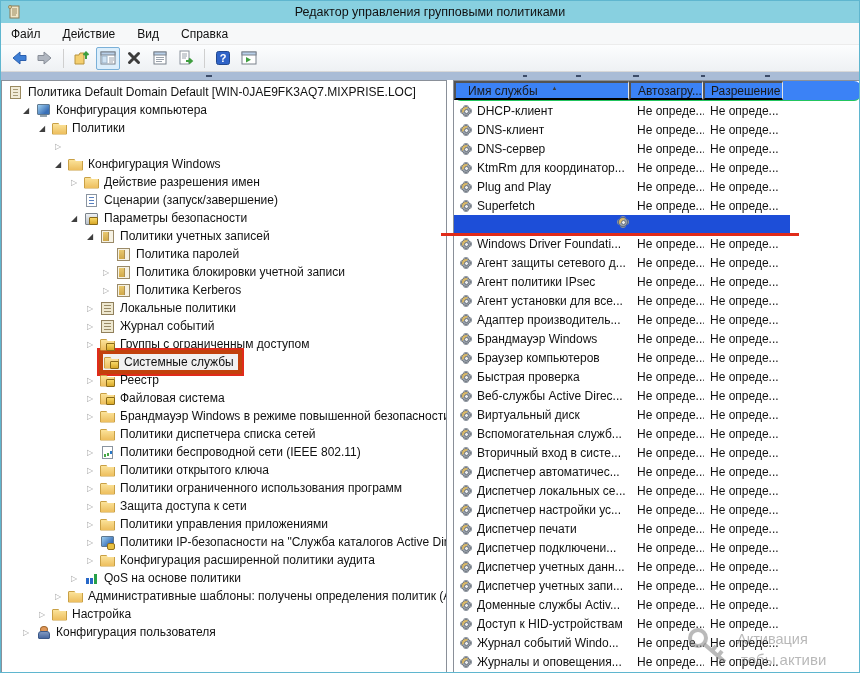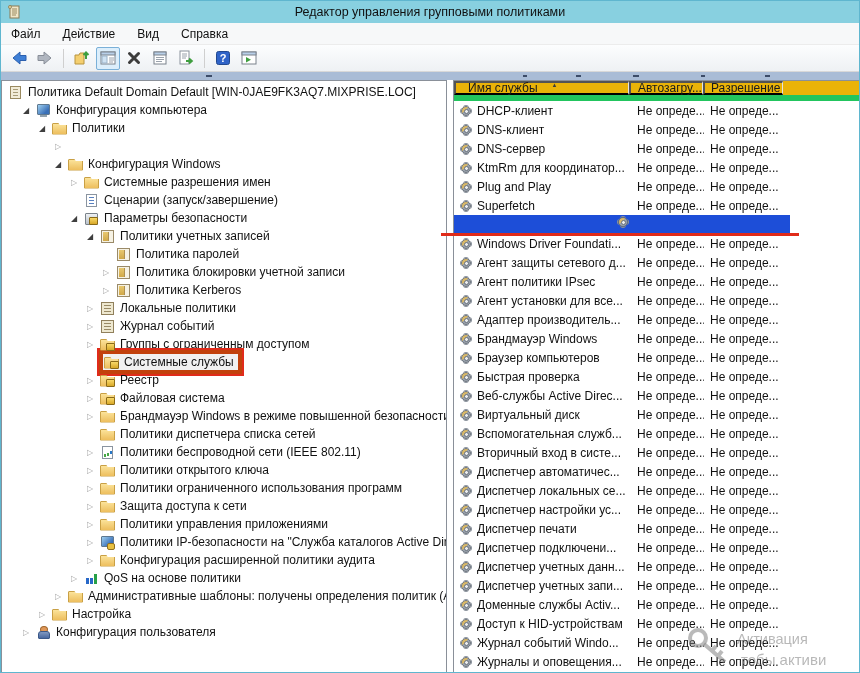--- a/index.html
+++ b/index.html
@@ -94,21 +94,21 @@
       box-shadow:4px 0 0 #2868c8; }
   .ticon[data-icon="qos"]::after { left:10px; bottom:1px; width:3px; height:10px; background:#28a048; }
   .ticon[data-icon="user"]::before { top:0; left:4px; width:6px; height:5px; border-radius:50%;
       background:#e09858; border:1px solid #a06830; }
   .ticon[data-icon="user"]::after { bottom:0; left:2px; width:10px; height:6px;
       border-radius:3px 3px 1px 1px; background:linear-gradient(#8098c0,#4868a0); border:1px solid #3a5888; }
 
   
   .pane-right { position:absolute; left:452px; top:0; width:408px; height:594px;
                 border:1px solid #8a9099; border-right:none; background:#fff; overflow:hidden; }
-  .lheader { display:flex; height:20px; border-bottom:6px solid #22c55e; background:#eab308; }
+  .lheader { display:flex; height:20px; border-bottom:1px solid #22c55e; background:#3b82f6;border-radius:7px; }
   .hcell { font-size:12px; color:#1a1a1a; border-right:1px solid #e3e3e3;
            display:flex; align-items:center; background:none; font-family:inherit; }
   .hcell.c1 { width:175px; padding-left:12px; } .hcell.c2 { width:74px; padding-left:7px; }
   .hcell.c3 { width:80px; padding-left:6px; }
   .sortmark::before { content:"▲"; font-size:6px; color:#3c3c3c; }
   .sortmark { display:inline-block; margin-left:14px; transform:translateY(-5px); }
   .lrows { position:relative; }
   .lrow { display:flex; align-items:center; height:19px; width:336px; }
   .lrow[data-selected="true"] { background:#1d4ed8; color:#fff;flex-direction:column; }
   .lrow[data-selected="true"] .cell { color:#fff; }
@@ -255,21 +255,21 @@
           <span class="tcontent">
             <span class="ticon" data-icon="folder"></span>
             <span class="tlabel">Конфигурация Windows</span>
           </span>
         </div>
 
         <div class="trow" data-level="4" data-exp="closed">
           <span class="expander"></span>
           <span class="tcontent">
             <span class="ticon" data-icon="folder"></span>
-            <span class="tlabel">Системные разрешения имен</span>
+            <span class="tlabel">Действие разрешения имен</span>
           </span>
         </div>
 
         <div class="trow" data-level="4" data-exp="none">
           <span class="expander"></span>
           <span class="tcontent">
             <span class="ticon" data-icon="script"></span>
             <span class="tlabel">Сценарии (запуск/завершение)</span>
           </span>
         </div>

